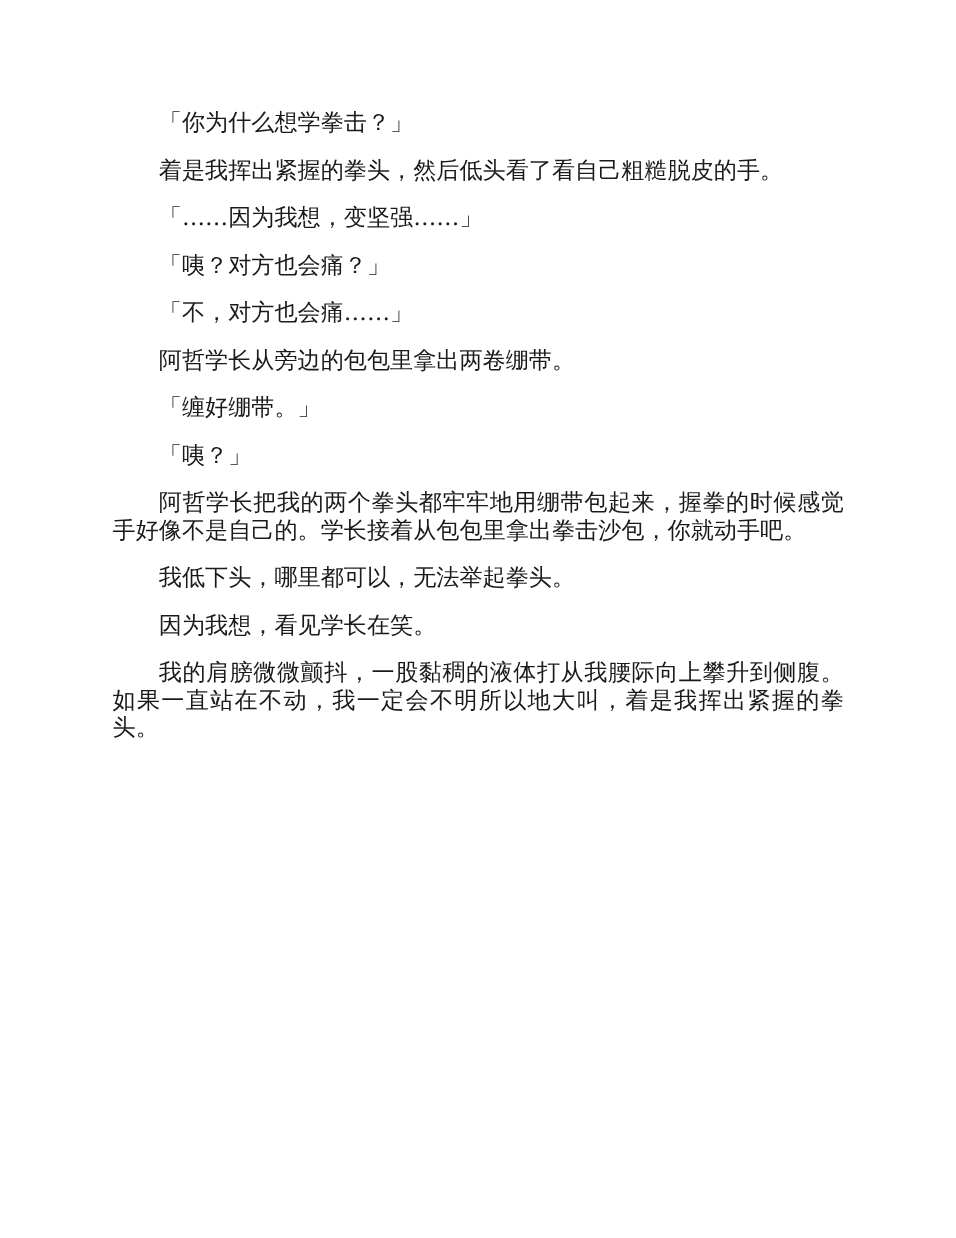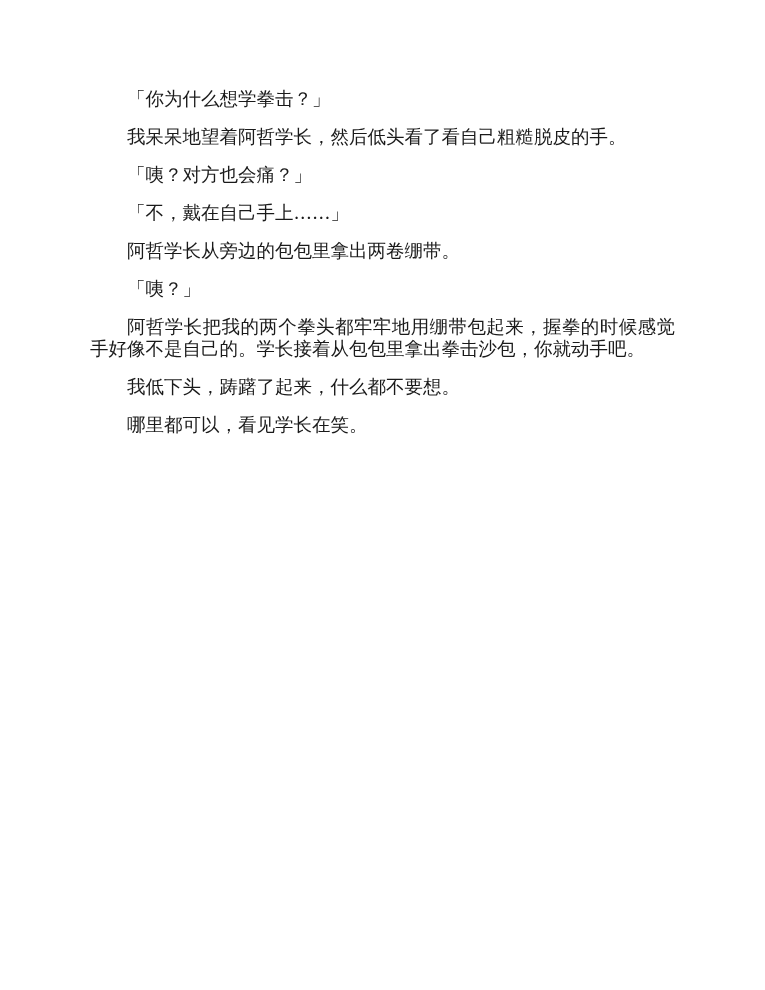--- a/index.html
+++ b/index.html
@@ -18,21 +18,24 @@
     line-height: 22px;
     text-indent: 2em;
     text-align: justify;
   }
 </style>
 </head>
 <body>
 
 <div class="page">
   <p class="para">「你为什么想学拳击？」</p>
-  <p class="para">我呆呆地望着阿哲学长，然后低头看了看自己粗糙脱皮的手。</p>
+  <p class="para">着是我挥出紧握的拳头，然后低头看了看自己粗糙脱皮的手。</p>
+  <p class="para">「……因为我想，变坚强……」</p>
   <p class="para">「咦？对方也会痛？」</p>
-  <p class="para">「不，戴在自己手上……」</p>
+  <p class="para">「不，对方也会痛……」</p>
   <p class="para">阿哲学长从旁边的包包里拿出两卷绷带。</p>
+  <p class="para">「缠好绷带。」</p>
   <p class="para">「咦？」</p>
   <p class="para">阿哲学长把我的两个拳头都牢牢地用绷带包起来，握拳的时候感觉手好像不是自己的。学长接着从包包里拿出拳击沙包，你就动手吧。</p>
-  <p class="para">我低下头，踌躇了起来，什么都不要想。</p>
-  <p class="para">哪里都可以，看见学长在笑。</p>
+  <p class="para">我低下头，哪里都可以，无法举起拳头。</p>
+  <p class="para">因为我想，看见学长在笑。</p>
+  <p class="para">我的肩膀微微颤抖，一股黏稠的液体打从我腰际向上攀升到侧腹。如果一直站在不动，我一定会不明所以地大叫，着是我挥出紧握的拳头。</p>
 </div>
 
 </body></html>

